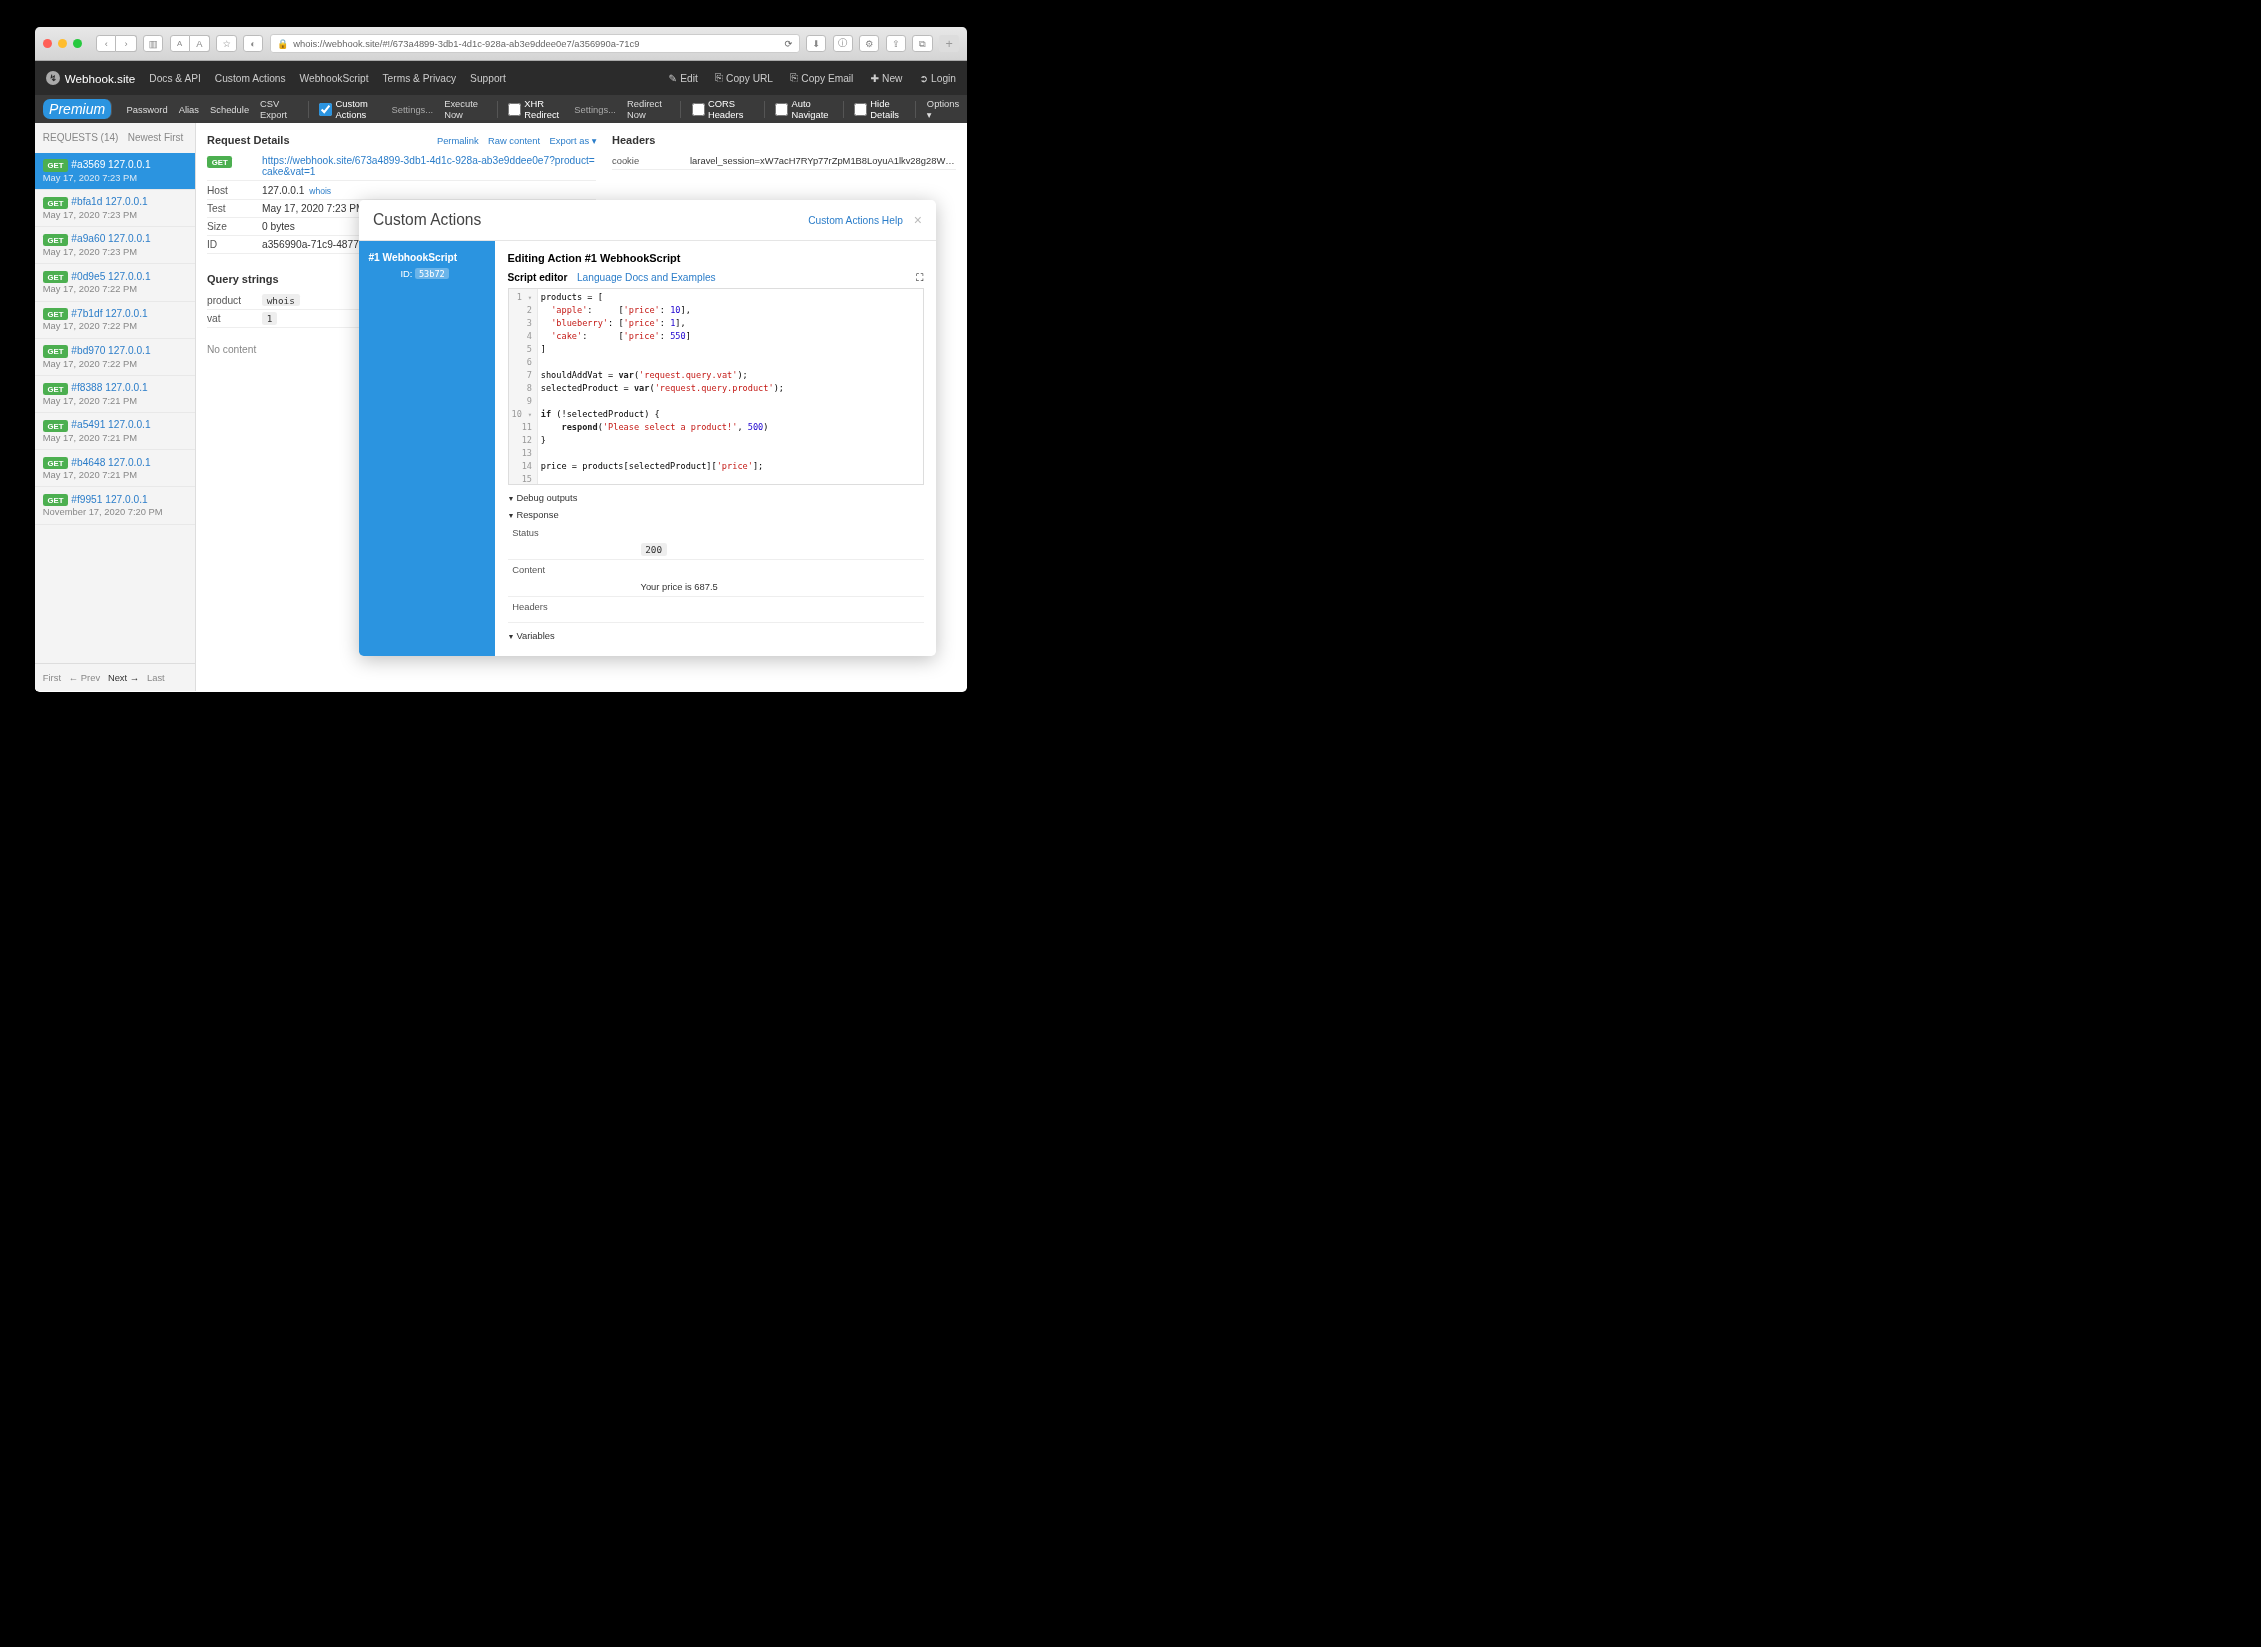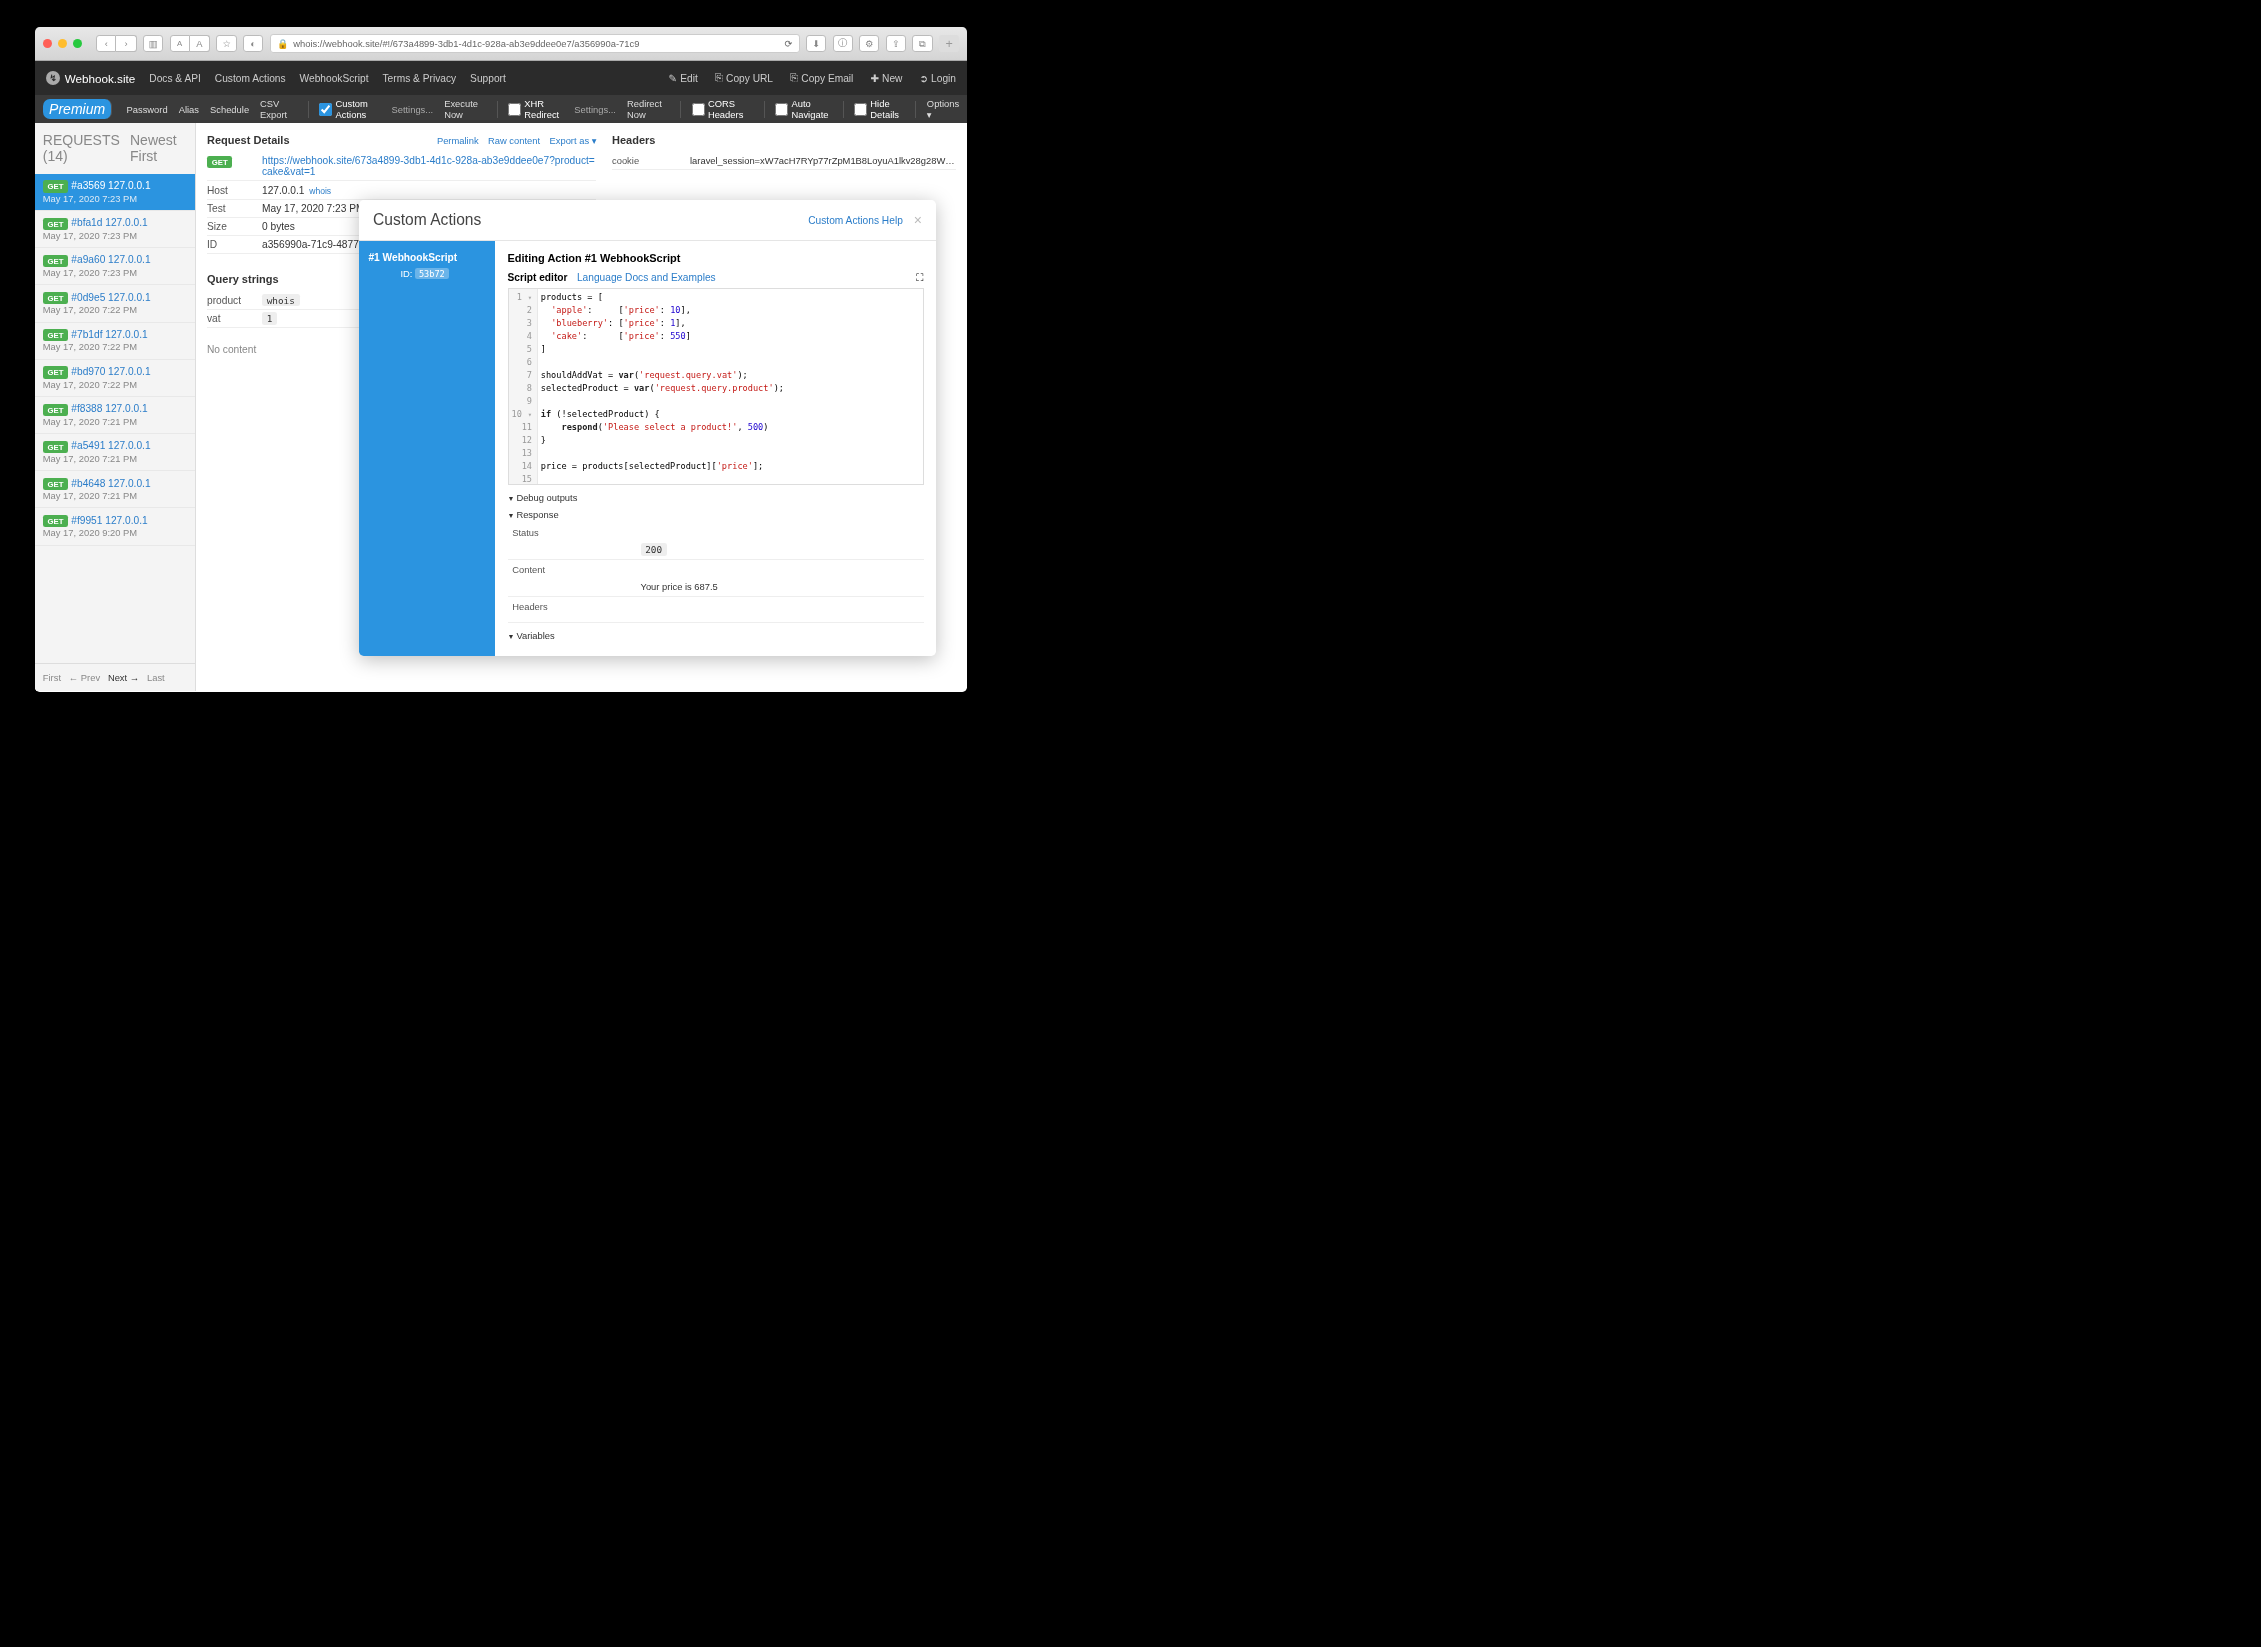--- a/index.html
+++ b/index.html
@@ -23,21 +23,21 @@
 .topnav-right { margin-left: auto; display: flex; gap: 17px; align-items: center; }
 .subnav { background: #3a3a3a; height: 28px; display: flex; align-items: center; color: #ddd; font-size: 9.4px; gap: 11px; padding: 0 7.8px; }
 .premium-badge { background: #2b94e0; color: #fff; padding: 2.3px 6.3px; border-radius: 7px; font-size: 14px; border-right: 0.8px solid #555; margin-right: 3.1px; font-style: italic; }
 .subnav-item { display: flex; align-items: center; gap: 3.1px; }
 .subnav-item input[type=checkbox] { accent-color: #2b94e0; }
 .subnav-label { color: #fff; font-weight: 500; }
 .subnav-muted { color: #aaa; }
 .divider-v { width: 0.8px; height: 17px; background: #555; }
 .main { display: flex; height: calc(100% - 63px); }
 .sidebar { width: 161px; background: #f4f4f4; border-right: 0.8px solid #ddd; overflow-y: auto; position: relative; display: flex; flex-direction: column; }
-.sidebar-header { padding: 9.4px 7.8px; color: #888; font-size: 14px; display: flex; gap: 9.4px; }
+.sidebar-header { padding: 9.4px 7.8px; color: #888; font-size: 10px; display: flex; gap: 9.4px; }
 .req-item { padding: 6.3px 7.8px; border-bottom: 0.8px solid #e8e8e8; cursor: pointer; }
 .req-item.active { background: #2b94e0; color: #fff; }
 .req-method { background: #4caf50; color: #fff; font-size: 7.8px; padding: 1.6px 4.7px; border-radius: 2.3px; font-weight: bold; margin-right: 3.1px; }
 .req-id { color: #2b7dc9; font-size: 10.2px; }
 .req-item.active .req-id { color: #fff; }
 .req-date { font-size: 9.4px; color: #888; margin-top: 1.6px; }
 .req-item.active .req-date { color: #dce9f5; }
 .pager { padding: 7.8px; font-size: 9.4px; color: #888; display: flex; gap: 7.8px; border-top: 0.8px solid #ddd; background: #f4f4f4; margin-top: auto; }
 .pager a { color: #888; text-decoration: none; }
 .pager .active { color: #333; }
@@ -246,21 +246,21 @@
           <div class="req-item">
             <div><span class="req-method">GET</span><span class="req-id">#a5491 127.0.0.1</span></div>
             <div class="req-date">May 17, 2020 7:21 PM</div>
           </div>
           <div class="req-item">
             <div><span class="req-method">GET</span><span class="req-id">#b4648 127.0.0.1</span></div>
             <div class="req-date">May 17, 2020 7:21 PM</div>
           </div>
           <div class="req-item">
             <div><span class="req-method">GET</span><span class="req-id">#f9951 127.0.0.1</span></div>
-            <div class="req-date">May 17, 2020 9:20 PM</div>
+            <div class="req-date">November 17, 2020 7:20 PM</div>
           </div>
         </div>
       <div class="pager">
         <a>First</a>
         <a>← Prev</a>
         <a class="active">Next →</a>
         <a>Last</a>
       </div>
     </div>
 

